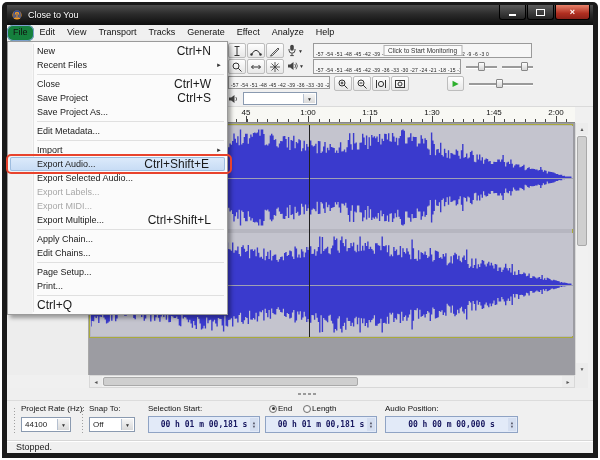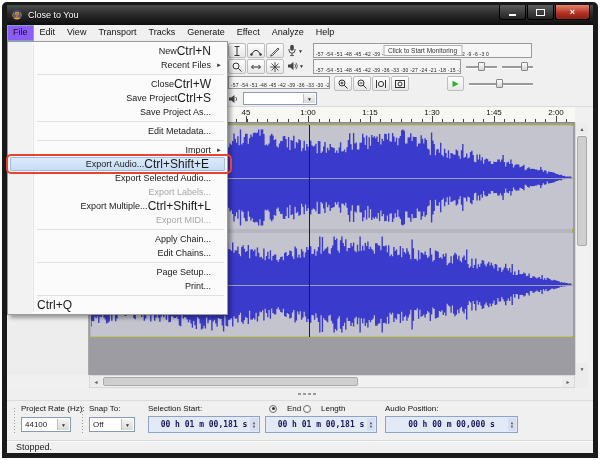--- a/index.html
+++ b/index.html
@@ -13,21 +13,21 @@
   .appicon{margin-left:4px;width:12px;height:12px;}
   .winbtns{position:absolute;right:3px;top:0;display:flex;}
   .wbtn{width:25px;height:14px;margin-left:1px;border:1px solid #000;border-top:none;border-radius:0 0 3px 3px;background:linear-gradient(#5c5c5c,#232323);display:flex;align-items:center;justify-content:center;color:#fff;}
   .wbtn.close{width:33px;background:linear-gradient(#e8836b,#b02e20 60%,#8c2018);font-size:9px;font-weight:bold;}
   .ming{width:7px;height:2px;background:#fff;margin-top:5px;}
   .maxg{width:7px;height:5px;border:1px solid #fff;}
 
   
   .menubar{left:5px;top:23px;width:586px;height:16px;background:#f0f0f0;border-bottom:1px solid #e3e3e3;display:flex;}
   .mb-item{padding:0 6px;font-size:9px;line-height:15px;color:#111;}
-  .mb-item.active{background:#8b5cf6;box-shadow:inset 0 0 0 1px #7da2ce;}
+  .mb-item.active{background:#15803d;box-shadow:inset 0 0 0 1px #7da2ce;border-radius:6px;}
 
   
   .client{left:5px;top:39px;width:586px;height:412px;background:#f0f0f0;}
 
   
   .tbtn{position:absolute;width:18px;height:15px;border:1px solid #bdbdbd;border-radius:2px;background:linear-gradient(#fefefe,#e7e7e7);display:flex;align-items:center;justify-content:center;box-sizing:border-box;}
   .tbtn svg{display:block;}
   .meter{position:absolute;border:1px solid #9a9a9a;background:#f6f6f6;box-sizing:border-box;overflow:hidden;}
   .mscale{position:absolute;left:2px;right:1px;bottom:0;font-size:5px;color:#222;white-space:nowrap;letter-spacing:.2px;}
   .monitor{position:absolute;left:50%;top:1px;bottom:1px;transform:translateX(-50%);background:#fbfbfb;border:1px solid #b0b0b0;font-size:6.5px;display:flex;align-items:center;padding:0 4px;color:#333;white-space:nowrap;}
@@ -68,33 +68,33 @@
   .gripstrip{left:5px;top:386px;width:586px;height:12px;background:#efefef;}
   .gripdots{position:absolute;left:290px;top:4px;width:20px;height:4px;background-image:radial-gradient(circle,#9a9a9a 35%,transparent 40%);background-size:5px 4px;}
 
   
   .seltoolbar{left:5px;top:398px;width:586px;height:40px;background:#f0f0f0;border-top:1px solid #dcdcdc;box-sizing:border-box;}
   .slabel{position:absolute;font-size:8px;color:#111;white-space:nowrap;}
   .vgrip{position:absolute;width:3px;background-image:radial-gradient(circle,#a0a0a0 35%,transparent 40%);background-size:3px 3px;}
   .timefield{position:absolute;height:17px;background:#e2eaf8;border:1px solid #8fa3c4;box-sizing:border-box;display:flex;align-items:center;justify-content:center;font-family:"DejaVu Sans Mono",monospace;font-size:8px;font-weight:bold;color:#16165e;}
   .spin{position:absolute;right:1px;top:1px;bottom:1px;width:8px;display:flex;flex-direction:column;align-items:center;justify-content:center;color:#556;font-size:4px;line-height:4px;background:#d4def0;}
   .spin i{font-style:normal;}
-  .radio{position:absolute;display:flex;align-items:center;gap:10px;font-size:8px;color:#111;}
+  .radio{position:absolute;display:flex;align-items:center;gap:1px;font-size:8px;color:#111;}
   .rdot{width:8px;height:8px;border-radius:50%;border:1px solid #707070;background:radial-gradient(#fff,#e6e6e6);position:relative;box-sizing:border-box;}
   .radio.on .rdot::after{content:'';position:absolute;left:1.5px;top:1.5px;width:3px;height:3px;border-radius:50%;background:#333;}
 
   
   .statusbar{left:5px;top:438px;width:586px;height:13px;background:#f0f0f0;border-top:1px solid #d7d7d7;box-shadow:inset 0 1px 0 #fff;box-sizing:border-box;display:flex;align-items:center;}
   .status-text{font-size:9px;color:#222;margin-left:9px;}
 
   
   .filemenu{left:5px;top:39px;width:221px;background:linear-gradient(90deg,#f2f2f2 0,#f2f2f2 24px,#fbfbfb 25px);border:1px solid #9a9a9a;box-shadow:3px 3px 4px rgba(0,0,0,.35);padding:2px 0;z-index:50;box-sizing:border-box;}
   .filemenu::before{content:'';position:absolute;left:25px;top:2px;bottom:2px;width:1px;background:#e4e4e4;}
   .fm-item{position:relative;height:14px;display:flex;align-items:center;padding:0 16px 0 29px;font-size:9px;color:#1a1a1a;box-sizing:border-box;}
-  .fm-item .lbl{flex:1;white-space:nowrap;text-align:right;}
+  .fm-item .lbl{flex:1;white-space:nowrap;}
   .fm-item .sc{font-size:12px;white-space:nowrap;}
   .fm-item.disabled{color:#a8a8a8;}
   .fm-item .sub{position:absolute;right:5px;font-size:6px;color:#333;}
   .fm-sep{height:5px;box-sizing:border-box;margin:0 3px 0 29px;display:flex;align-items:center;}
   .fm-sep::after{content:'';width:100%;border-top:1px solid #e0e0e0;}
   .fm-item.hl{background:linear-gradient(#ddebfb,#c6dbf4);box-shadow:inset 0 0 0 1px #9ebde0;border-radius:2px;margin:0 2px;padding-left:27px;}
   .fm-item.annotated::after{content:'';position:absolute;left:-4px;right:-7px;top:-3px;bottom:-3px;border:2px solid #e8432d;border-radius:5px;pointer-events:none;}
 </style>
 </head>
 <body>
@@ -441,27 +441,27 @@
       <div class="fm-item hl annotated">
         <span class="lbl">Export Audio...</span>
         <span class="sc">Ctrl+Shift+E</span>
       </div>
       <div class="fm-item">
         <span class="lbl">Export Selected Audio...</span>
       </div>
       <div class="fm-item disabled">
         <span class="lbl">Export Labels...</span>
       </div>
+      <div class="fm-item disabled">
+        <span class="lbl">Export MIDI...</span>
+      </div>
       <div class="fm-item">
         <span class="lbl">Export Multiple...</span>
         <span class="sc">Ctrl+Shift+L</span>
       </div>
-      <div class="fm-item disabled">
-        <span class="lbl">Export MIDI...</span>
-      </div>
       <div class="fm-sep"></div>
       <div class="fm-item">
         <span class="lbl">Apply Chain...</span>
       </div>
       <div class="fm-item">
         <span class="lbl">Edit Chains...</span>
       </div>
       <div class="fm-sep"></div>
       <div class="fm-item">
         <span class="lbl">Page Setup...</span>

